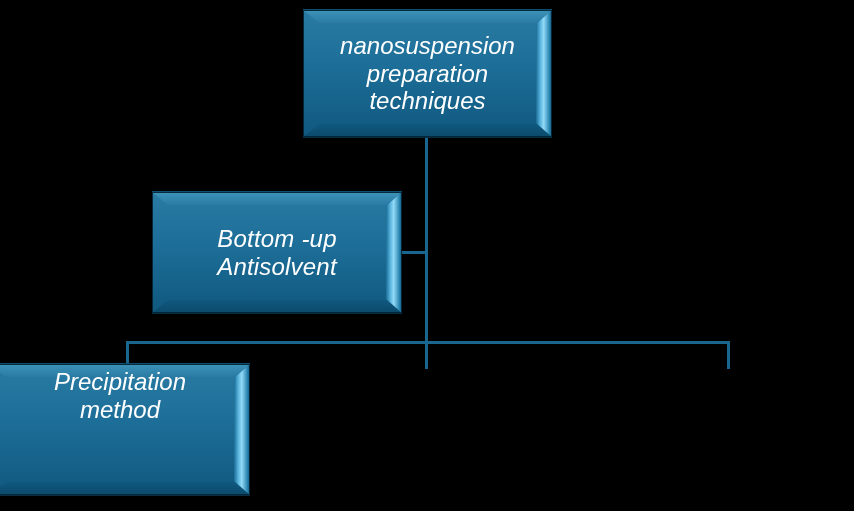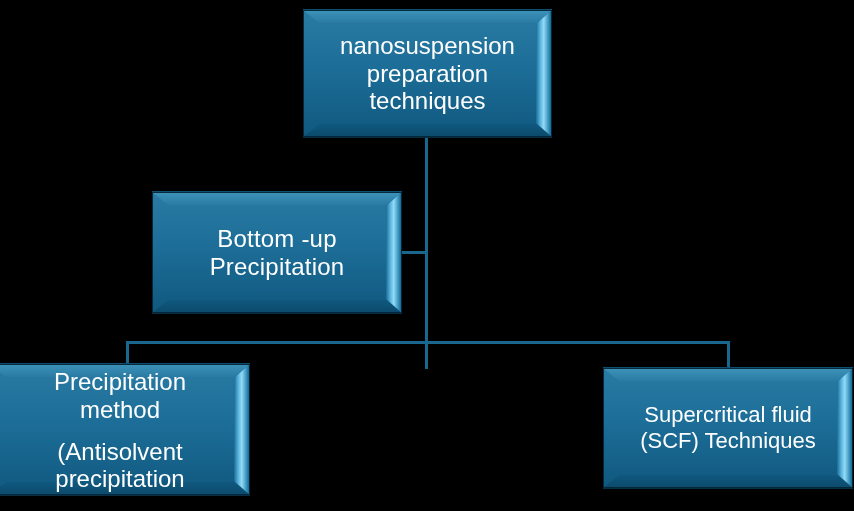--- a/index.html
+++ b/index.html
@@ -88,20 +88,21 @@
     flex-direction: column;
     align-items: center;
     justify-content: center;
     color: #ffffff;
     text-align: center;
     line-height: 1.16;
     white-space: pre-line;
     z-index: 3;
     padding: 0 11px;
     box-sizing: border-box;
+    font-style: italic;
   }
 
   
   #node-root      { left: 303px; top: 9px;   width: 249px; height: 129px; }
   #node-root .node-label      { font-size: 24px; }
 
   #node-bottomup  { left: 152px; top: 191px; width: 250px; height: 123px; }
   #node-bottomup .node-label  { font-size: 24px; letter-spacing: 0.2px; }
 
   #node-precip    { left: -10px; top: 363px; width: 260px; height: 133px; }
@@ -144,40 +145,30 @@
 preparation
 techniques</div>
   </div>
 
   <div class="node" id="node-bottomup">
     <div class="bevel-t"></div>
     <div class="bevel-b"></div>
     <div class="bevel-l"></div>
     <div class="bevel-r"></div>
     <div class="node-label">Bottom -up
-Precipitation</div>
+Antisolvent</div>
   </div>
 
   <div class="node" id="node-precip">
     <div class="bevel-t"></div>
     <div class="bevel-b"></div>
     <div class="bevel-l"></div>
     <div class="bevel-r"></div>
     <div class="node-label">
       <span>Precipitation
 method</span>
       <span class="line-gap"></span>
-      <span>(Antisolvent
-precipitation</span>
     </div>
   </div>
 
 
-  <div class="node" id="node-scf">
-    <div class="bevel-t"></div>
-    <div class="bevel-b"></div>
-    <div class="bevel-l"></div>
-    <div class="bevel-r"></div>
-    <div class="node-label">Supercritical fluid
-(SCF) Techniques</div>
-  </div>
 
 </div>
 
 </body></html>

